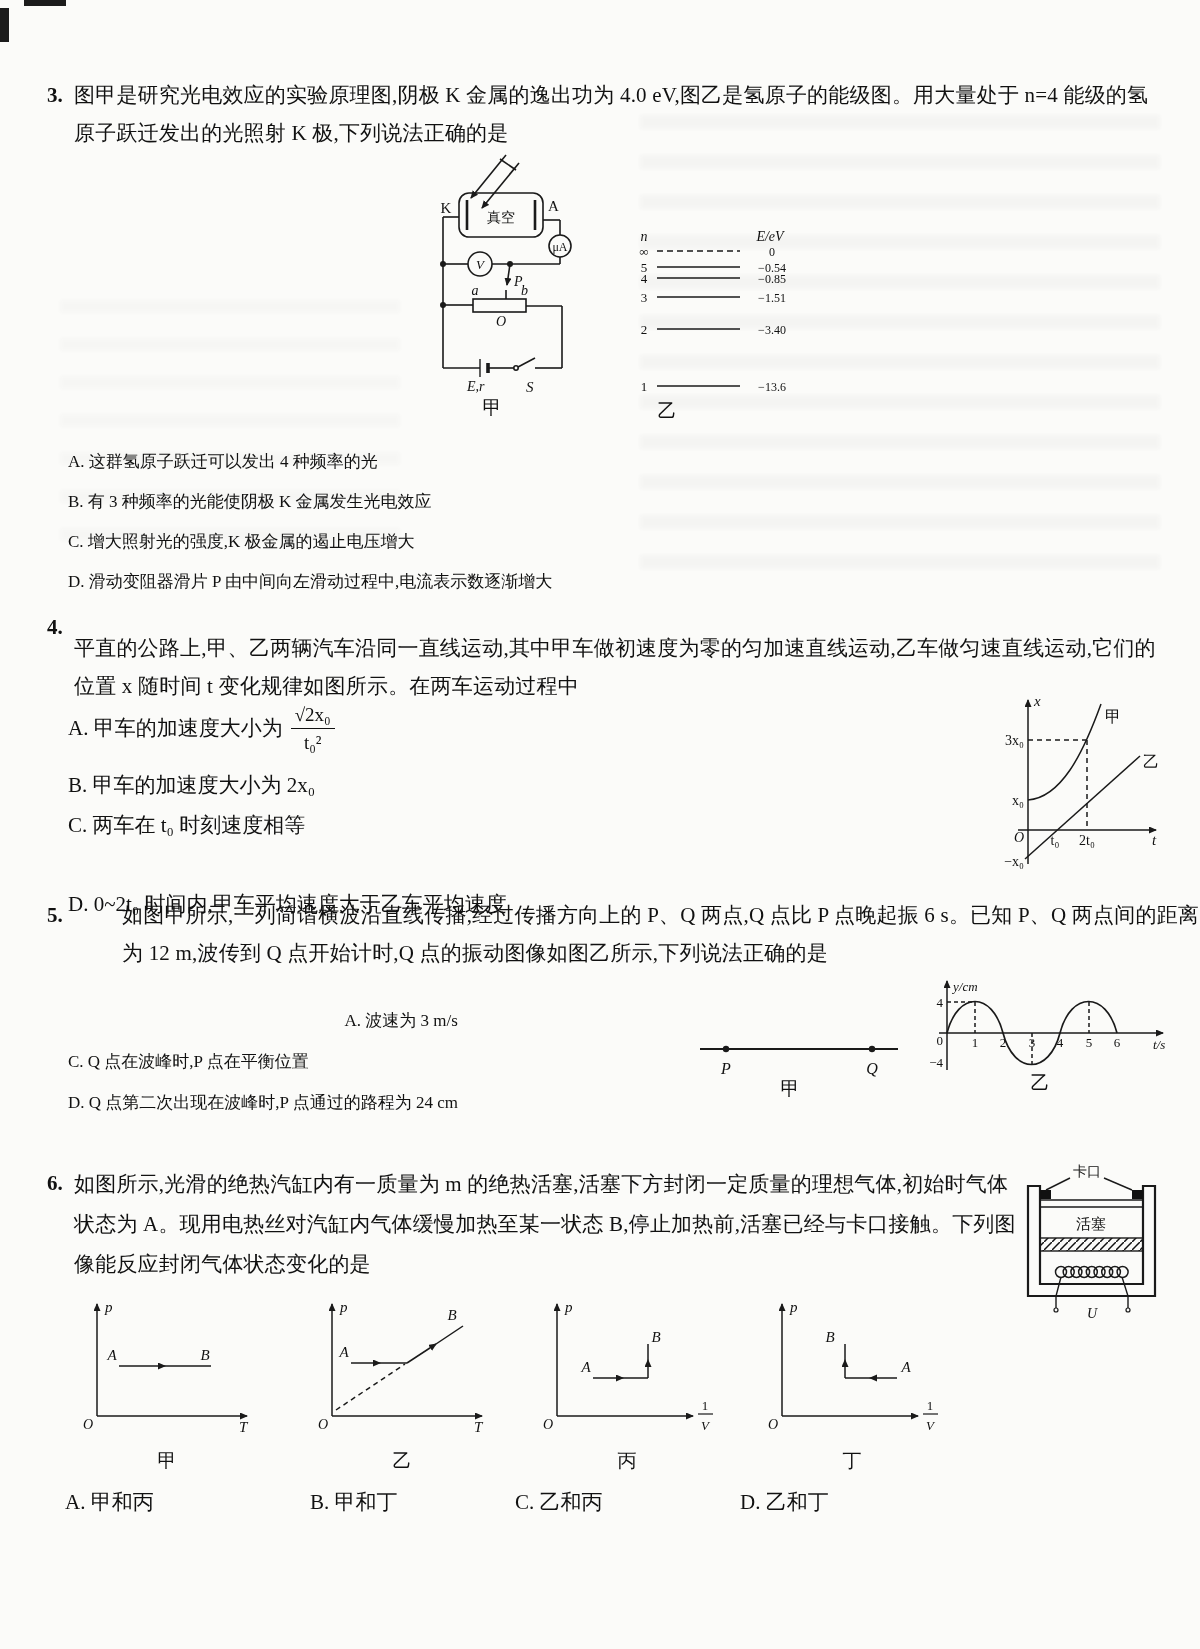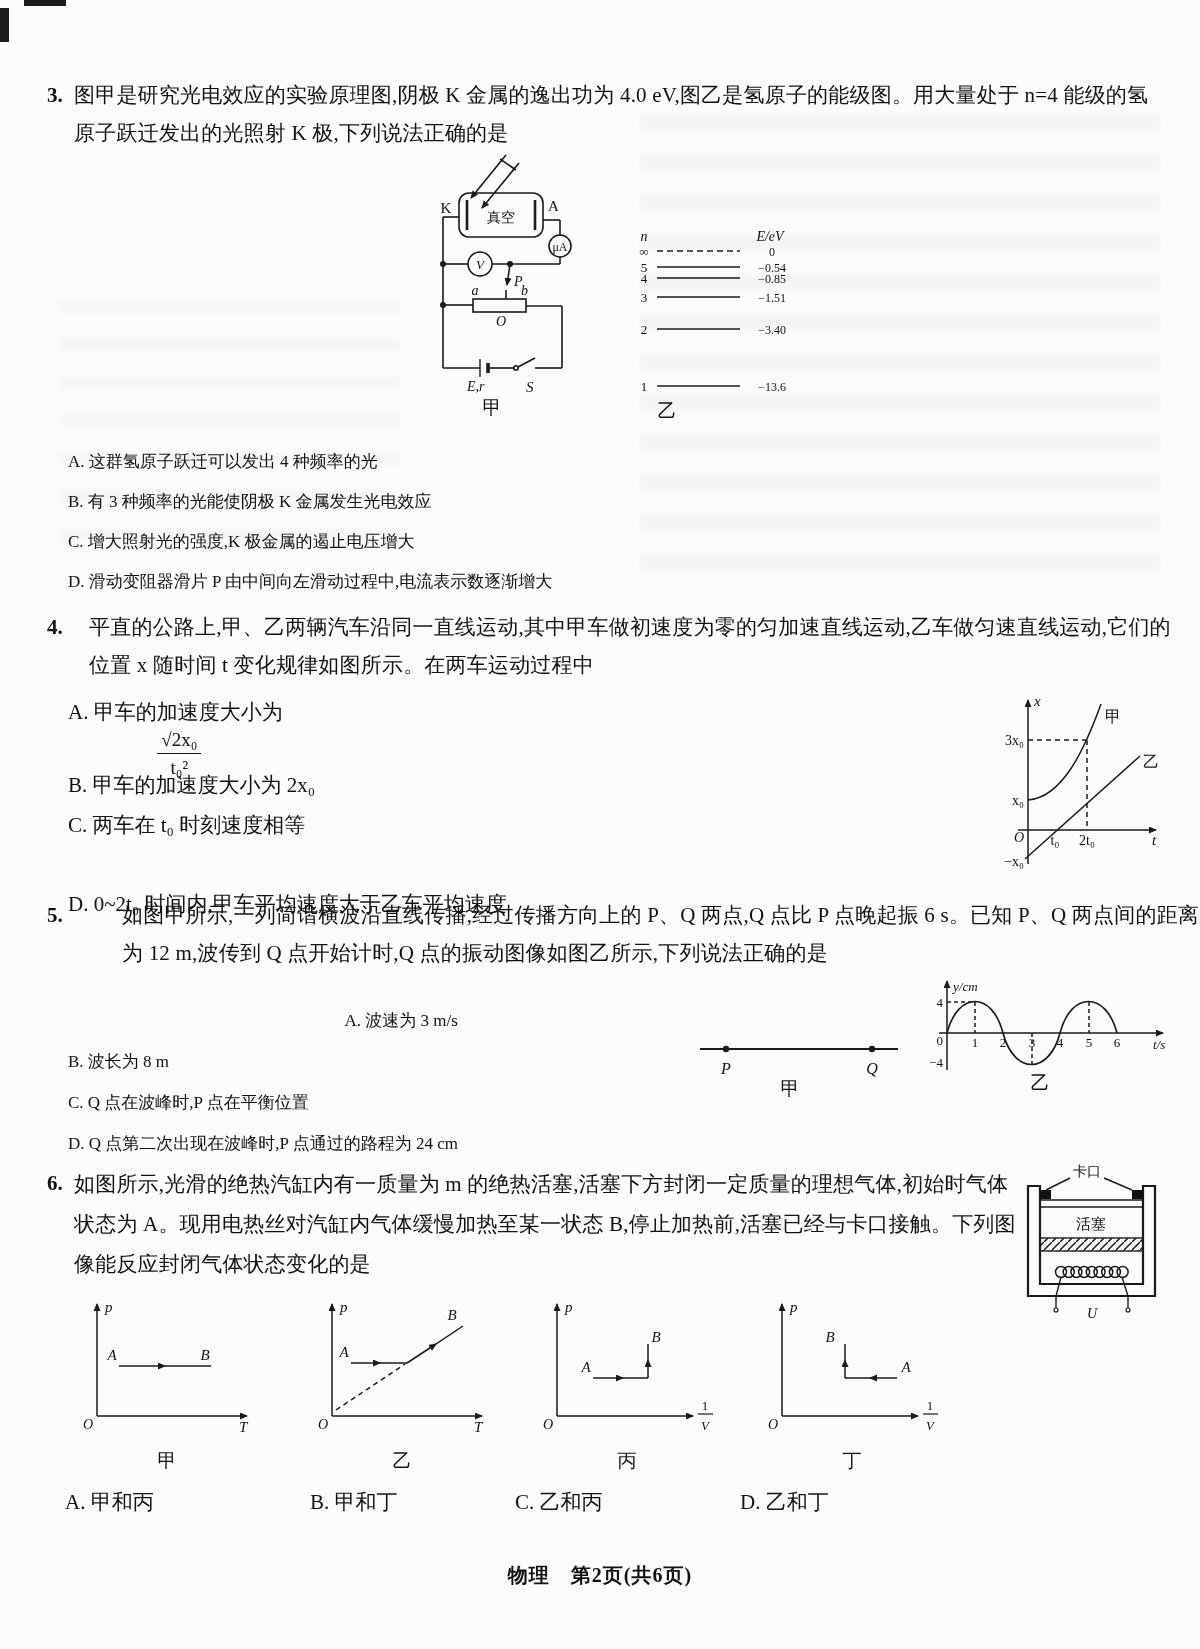--- a/index.html
+++ b/index.html
@@ -126,23 +126,23 @@
   <div class="caption" style="left:645px;top:398px;">乙</div>
 
   <div class="opts" style="left:68px;top:442px;">
     <div>A. 这群氢原子跃迁可以发出 4 种频率的光</div>
     <div>B. 有 3 种频率的光能使阴极 K 金属发生光电效应</div>
     <div>C. 增大照射光的强度,K 极金属的遏止电压增大</div>
     <div>D. 滑动变阻器滑片 P 由中间向左滑动过程中,电流表示数逐渐增大</div>
   </div>
 
   <div class="qnum" style="left:47px;top:608px;">4.</div>
-  <div class="stem" style="left:74px;top:608px;width:1090px;margin-left:15px;">平直的公路上,甲、乙两辆汽车沿同一直线运动,其中甲车做初速度为零的匀加速直线运动,乙车做匀速直线运动,它们的位置 x 随时间 t 变化规律如图所示。在两车运动过程中</div>
-
-  <div class="fracrow" style="left:68px;top:698px;flex-direction:column;">
+  <div class="stem" style="left:74px;top:629px;width:1090px;">平直的公路上,甲、乙两辆汽车沿同一直线运动,其中甲车做初速度为零的匀加速直线运动,乙车做匀速直线运动,它们的位置 x 随时间 t 变化规律如图所示。在两车运动过程中</div>
+
+  <div class="fracrow" style="left:68px;top:698px;">
     <span>A. 甲车的加速度大小为</span>
     <span class="frac">
       <span class="num">√2x₀</span>
       <span class="den">t₀²</span>
     </span>
   </div>
   <div class="optline" style="left:68px;top:772px;">B. 甲车的加速度大小为 2x₀</div>
   <div class="optline" style="left:68px;top:812px;">C. 两车在 t₀ 时刻速度相等</div>
   <div class="optline" style="left:68px;top:855px;margin-top:36px;">D. 0~2t₀ 时间内,甲车平均速度大于乙车平均速度</div>
 
@@ -170,21 +170,20 @@
     <text x="87" y="153" font-size="14" text-anchor="middle">2t₀</text>
     <text x="105" y="30" font-size="16">甲</text>
     <text x="143" y="75" font-size="16">乙</text>
   </svg>
 
   <div class="qnum" style="left:47px;top:896px;">5.</div>
   <div class="stem" style="left:74px;top:896px;width:1090px;margin-left:48px;">如图甲所示,一列简谐横波沿直线传播,经过传播方向上的 P、Q 两点,Q 点比 P 点晚起振 6 s。已知 P、Q 两点间的距离为 12 m,波传到 Q 点开始计时,Q 点的振动图像如图乙所示,下列说法正确的是</div>
 
   <div class="opts" style="left:68px;top:1000px;">
     <div style="line-height:41px;text-align:right;">A. 波速为 3 m/s</div>
-    <div style="line-height:41px;">B. 波长为 8 m</div>
     <div style="line-height:41px;">C. Q 点在波峰时,P 点在平衡位置</div>
     <div style="line-height:41px;">D. Q 点第二次出现在波峰时,P 点通过的路程为 24 cm</div>
   </div>
 
   <svg style="left:698px;top:1036px;" width="205" height="45" viewBox="0 0 205 45">
     <line x1="2" y1="13" x2="200" y2="13" stroke="#1a1a1a" stroke-width="1.8"></line>
     <circle cx="28" cy="13" r="3.2" fill="#1a1a1a"></circle>
     <circle cx="174" cy="13" r="3.2" fill="#1a1a1a"></circle>
     <text x="28" y="38" font-size="16" font-style="italic" text-anchor="middle">P</text>
     <text x="174" y="38" font-size="16" font-style="italic" text-anchor="middle">Q</text>
@@ -349,14 +348,13 @@
   <div class="caption" style="left:145px;top:1448px;">甲</div>
   <div class="caption" style="left:380px;top:1448px;">乙</div>
   <div class="caption" style="left:605px;top:1448px;">丙</div>
   <div class="caption" style="left:830px;top:1448px;">丁</div>
 
   <div class="optline" style="left:65px;top:1489px;">A. 甲和丙</div>
   <div class="optline" style="left:290px;top:1489px;margin-left:20px;">B. 甲和丁</div>
   <div class="optline" style="left:515px;top:1489px;">C. 乙和丙</div>
   <div class="optline" style="left:740px;top:1489px;">D. 乙和丁</div>
 
-  <div class="footer">物理　第2页(共6页)</div>
 </div>
 
 </body></html>

